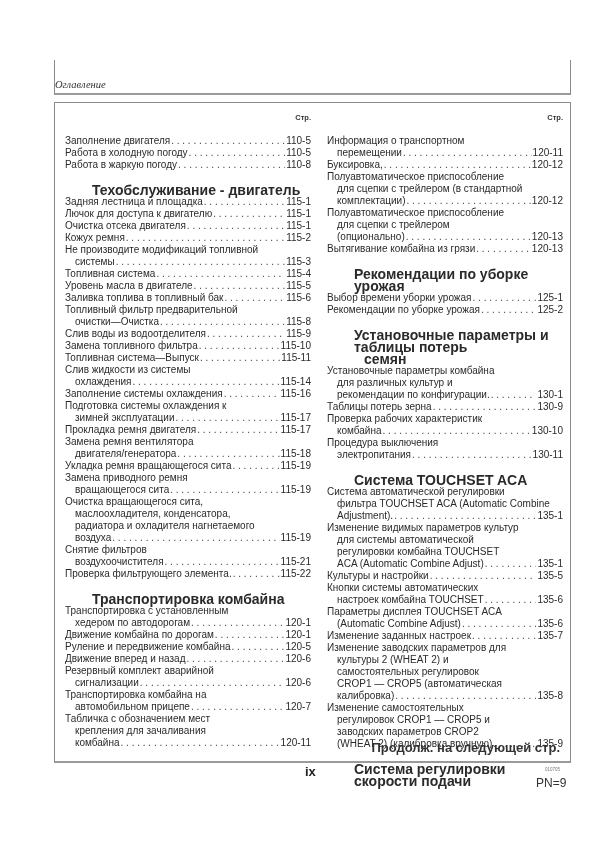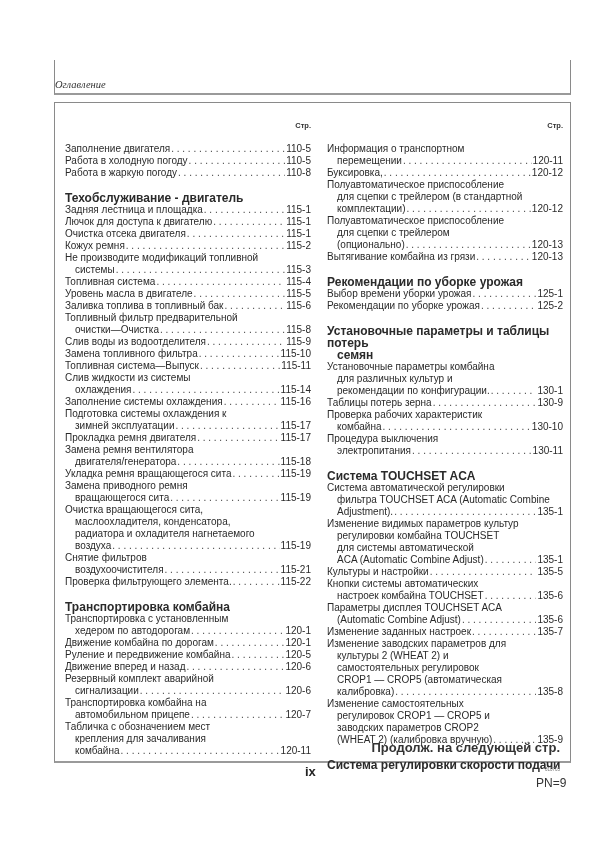--- a/index.html
+++ b/index.html
@@ -5,26 +5,26 @@
   html, body { margin: 0; padding: 0; background: #ffffff; }
   body { width: 600px; height: 849px; position: relative; overflow: hidden;
          font-family: "Liberation Sans", sans-serif; color: #2a2a2a; }
   .header-box { position: absolute; left: 54px; top: 60px; width: 517px; height: 35px;
                 border-left: 1px solid #8a8a8a; border-right: 1px solid #8a8a8a;
                 border-bottom: 2px solid #9a9a9a; box-sizing: border-box; }
   .header-title { position: absolute; left: 0; right: 4px; bottom: 3px; text-align: left;
                   font-style: italic; font-size: 10.5px; color: #333; font-family: Liberation Serif, serif; }
   .content-box { position: absolute; left: 54px; top: 102px; width: 517px; height: 661px;
                  border: 1px solid #8a8a8a; border-bottom: 2px solid #9a9a9a; box-sizing: border-box; }
-  .col { position: absolute; top: 18px; }
+  .col { position: absolute; top: 10px; }
   .col-left { left: 10px; width: 246px; }
   .col-right { left: 272px; width: 236px; }
   .col-head { text-align: right; font-weight: bold; font-size: 7.5px; height: 22px; color: #333; }
   .section { margin-bottom: 13px; }
-  .section-title { font-weight: bold; font-size: 12px; line-height: 12px; }
+  .section-title { font-weight: bold; font-size: 14px; line-height: 12px; margin-left: 27px; }
   .section-title .cont { padding-left: 10px; display: block; }
   .entry { font-size: 10px; line-height: 12px; }
   .entry .line { display: block; white-space: nowrap; }
   .entry .line.indent { padding-left: 10px; }
   .entry .last { display: flex; align-items: baseline; white-space: nowrap; }
   .entry .last.indent { padding-left: 10px; }
   .entry .dots { flex: 1; overflow: hidden; white-space: nowrap; letter-spacing: 1.5px; color: #444; margin: 0 1px; }
   .entry .dots::before { content: ". . . . . . . . . . . . . . . . . . . . . . . . . . . . . . . . . . . . . . . . . . . . . . . . . . . . . . . . . . . . . . . . . . . . . . . . . . . ."; letter-spacing: 0; }
   .entry .page { flex: none; }
   .continued { position: absolute; right: 10px; bottom: 6px; font-weight: bold; font-size: 13px; color: #333; }
@@ -395,22 +395,22 @@
             <span class="line">Система автоматической регулировки</span>
             <span class="line indent">фильтра TOUCHSET ACA (Automatic Combine</span>
             <div class="last indent">
               <span>Adjustment).</span>
               <span class="dots"></span>
               <span class="page">135-1</span>
             </div>
           </div>
           <div class="entry">
             <span class="line">Изменение видимых параметров культур</span>
+            <span class="line indent">для системы автоматической</span>
             <span class="line indent">регулировки комбайна TOUCHSET</span>
-            <span class="line indent">для системы автоматической</span>
             <div class="last indent">
               <span>ACA (Automatic Combine Adjust)</span>
               <span class="dots"></span>
               <span class="page">135-1</span>
             </div>
           </div>
           <div class="entry">
             <div class="last">
               <span>Культуры и настройки</span>
               <span class="dots"></span>

